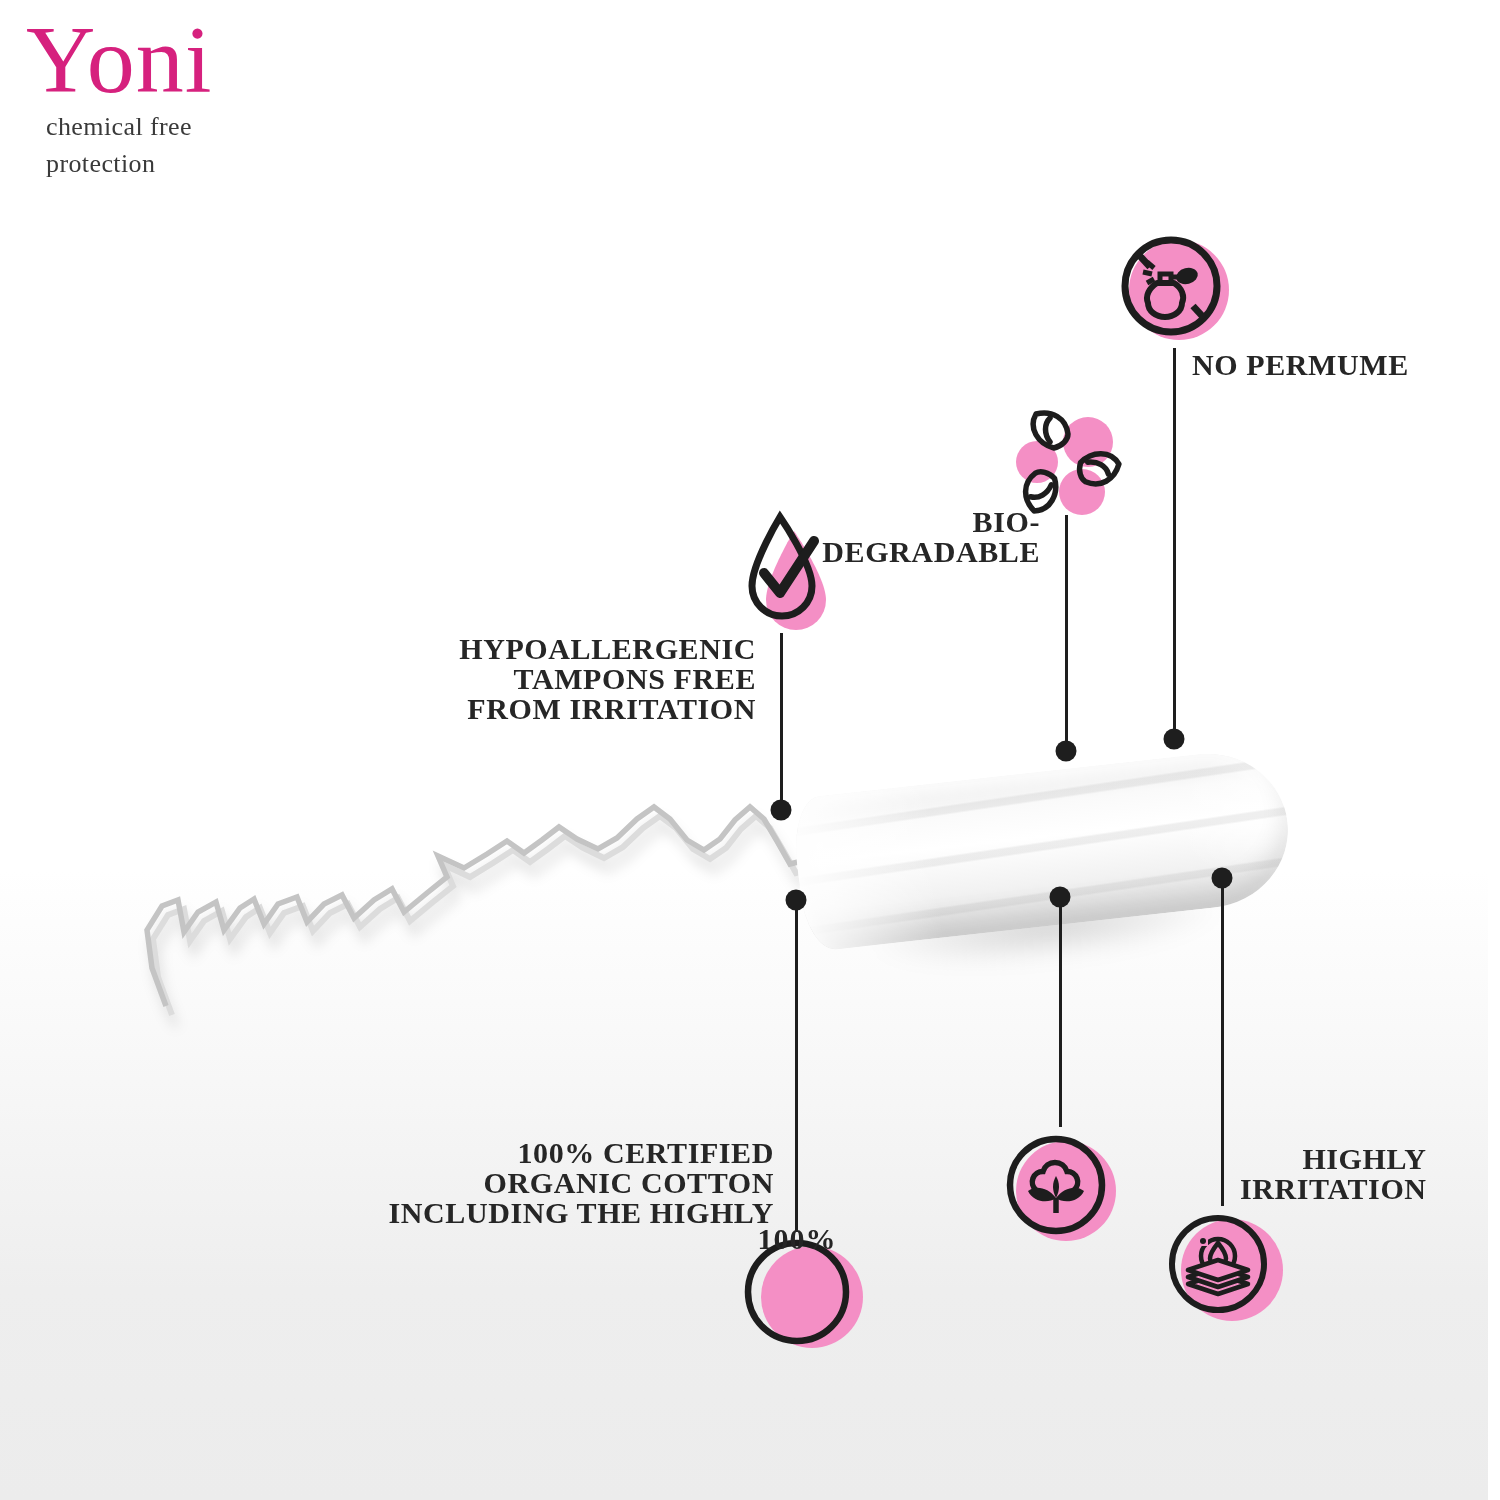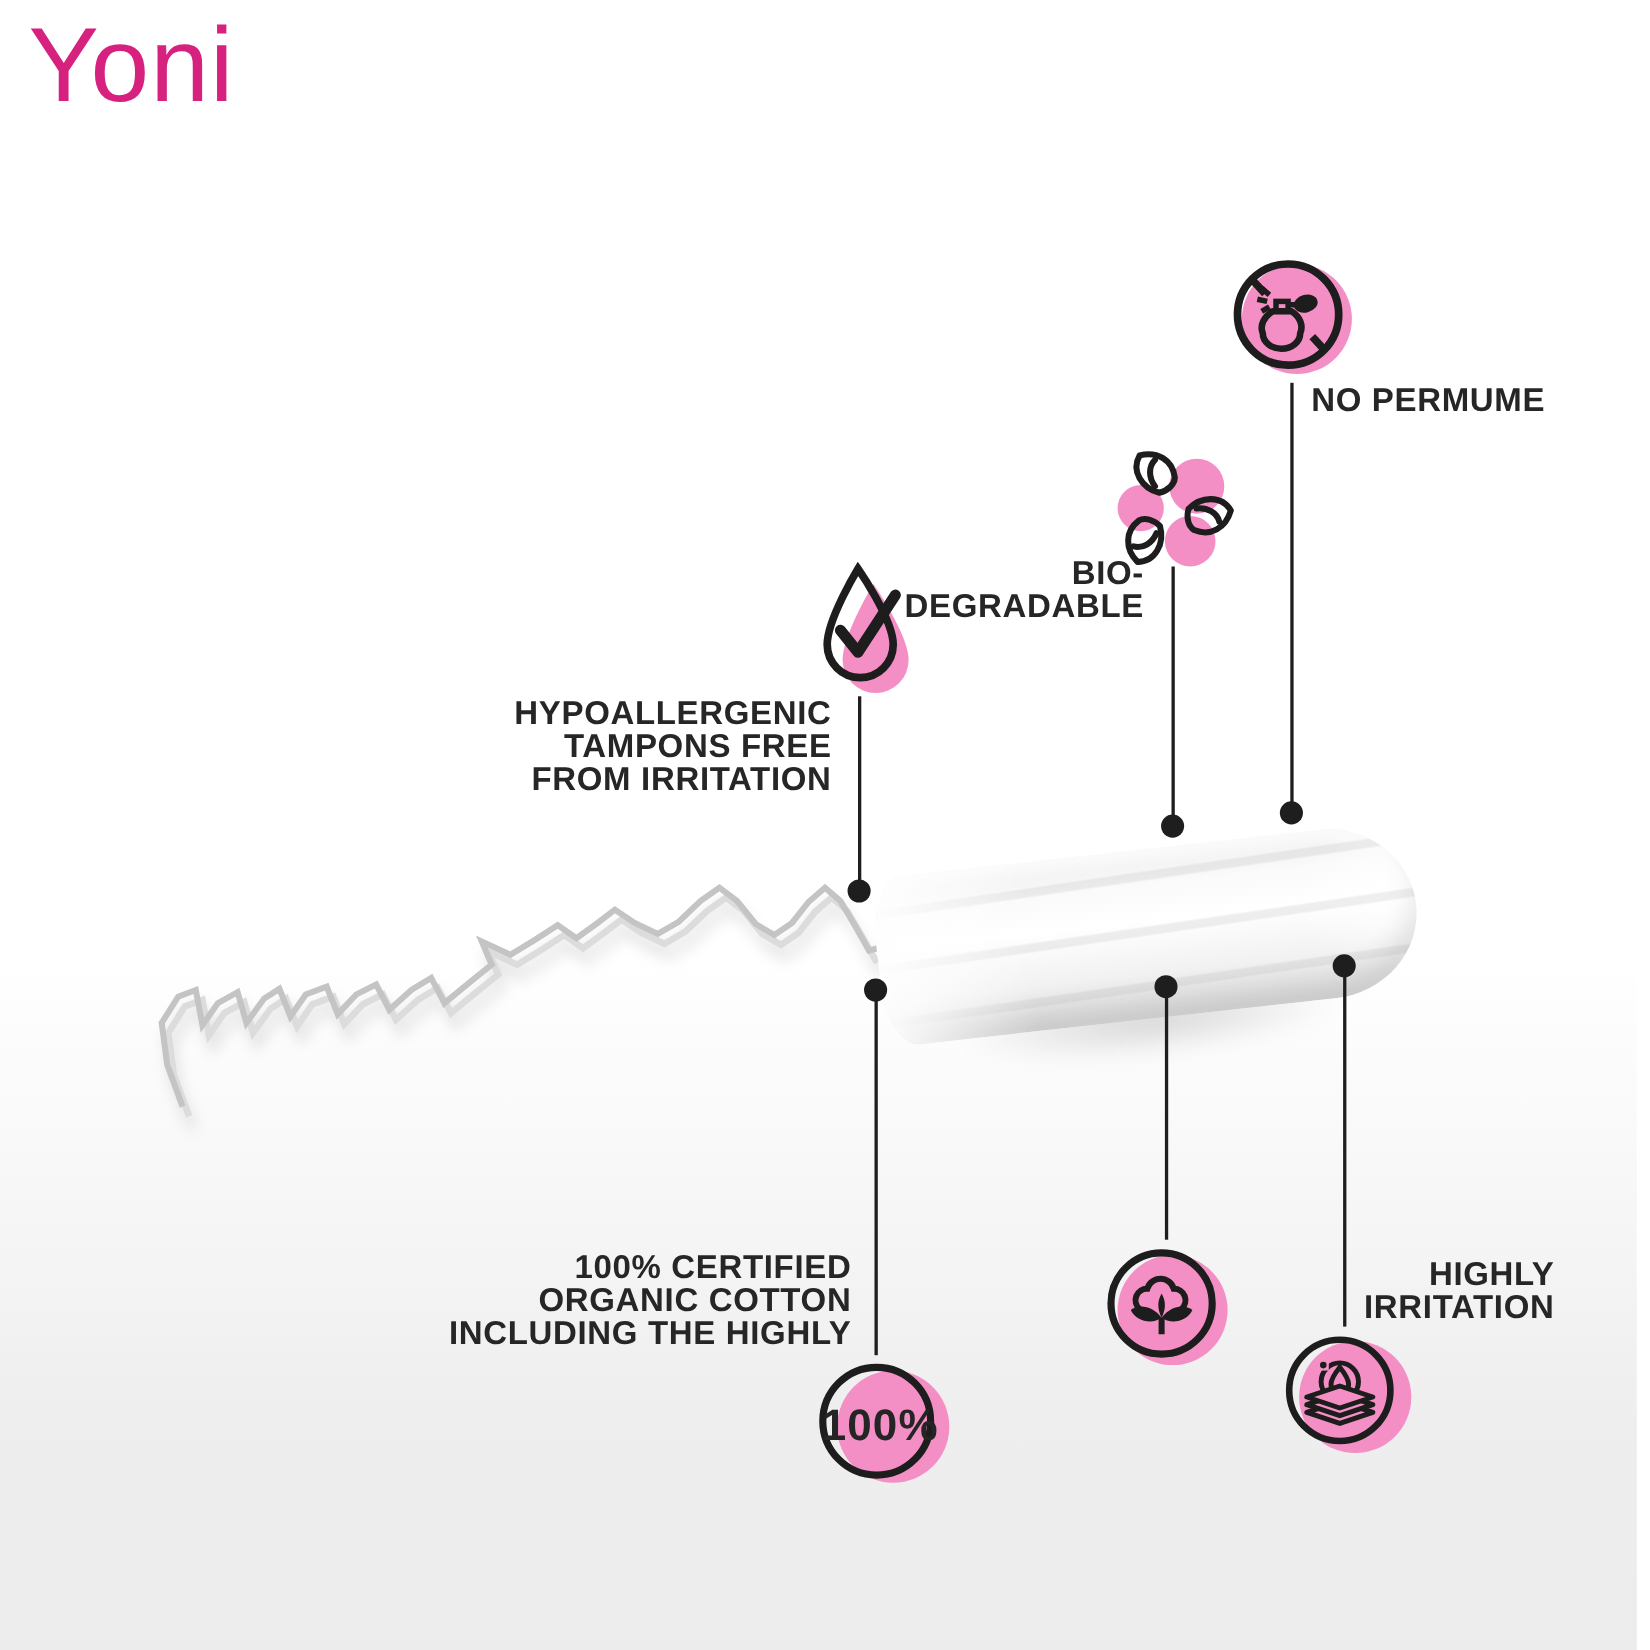--- a/index.html
+++ b/index.html
@@ -1,19 +1,19 @@
 <!DOCTYPE html>
 <html><head>
 <meta charset="utf-8">
 <style>
   html,body{margin:0;padding:0;background:#fff;}
   .stage{
     position:relative;width:1488px;height:1500px;overflow:hidden;
     background:linear-gradient(180deg,#ffffff 0%,#ffffff 58%,#f7f7f7 72%,#eeeeee 86%,#ececec 100%);
-    font-family:Liberation Sans, sans-serif;
+    font-family:Liberation Serif, serif;
   }
   .logo{position:absolute;left:26px;top:10px;color:#d6217e;font-size:96px;font-weight:500;letter-spacing:1px;line-height:100px;}
   .tagline{position:absolute;left:46px;top:108px;color:#3a3a3a;font-size:26px;font-weight:500;line-height:37px;letter-spacing:.4px;}
   .lbl{position:absolute;color:#262626;font-weight:700;font-size:30px;line-height:30px;letter-spacing:.6px;white-space:nowrap;}
   .ra{text-align:right;}
   .vline{position:absolute;width:3px;background:#1e1e1e;}
   .dot{position:absolute;width:21px;height:21px;border-radius:50%;background:#1e1e1e;transform:translate(-50%,-50%);}
   .icon{position:absolute;}
   .tampon-shadow{
     position:absolute;left:812px;top:886px;width:470px;height:84px;
@@ -31,29 +31,33 @@
   }
   .tampon .grooves{
     position:absolute;inset:0;border-radius:inherit;opacity:.55;
     background:repeating-linear-gradient(178deg,transparent 0 28px,rgba(150,150,150,.28) 30px 36px,transparent 38px 50px);
   }
   .tampon .fade{
     position:absolute;inset:0;border-radius:inherit;
     background:linear-gradient(90deg,rgba(255,255,255,.95) 0%,rgba(255,255,255,.7) 7%,rgba(255,255,255,0) 28%);
   }
   .string-svg{position:absolute;left:0;top:0;filter:drop-shadow(4px 12px 6px rgba(0,0,0,.10));}
-  .badge-text{position:absolute;left:747px;top:1274px;width:100px;text-align:left;
-    color:#252525;font-weight:700;font-size:40px;letter-spacing:1px;}
+  .badge-text{position:absolute;left:747px;top:1222px;width:100px;text-align:center;
+    color:#252525;font-weight:700;font-size:30px;letter-spacing:1px;}
 </style>
 </head>
 <body>
 
 <div class="stage">
 
   <div class="logo">Yoni</div>
+  <div class="tagline">
+    <div>chemical free</div>
+    <div>protection</div>
+  </div>
 
   <svg class="string-svg" width="1500" height="1500" viewBox="0 0 1500 1500">
     <path d="M166,1006 L152,968 L147,930 L162,906 L178,900 L184,932 L198,912 L216,902 L224,930 L240,908 L254,899 L264,924 L278,904 L297,897 L307,922 L324,904 L342,895 L354,918 L374,900 L392,889 L404,912 L427,893 L447,877 L438,856 L464,868 L487,854 L507,841 L524,853 L542,840 L559,827 L577,839 L598,849 L617,838 L637,819 L654,807 L670,819 L687,840 L704,850 L720,839 L735,820 L750,807 L764,819 L777,841 L790,864 L806,860" fill="none" stroke="#dcdcdc" stroke-width="6" transform="translate(6,9)"></path>
     <path d="M166,1006 L152,968 L147,930 L162,906 L178,900 L184,932 L198,912 L216,902 L224,930 L240,908 L254,899 L264,924 L278,904 L297,897 L307,922 L324,904 L342,895 L354,918 L374,900 L392,889 L404,912 L427,893 L447,877 L438,856 L464,868 L487,854 L507,841 L524,853 L542,840 L559,827 L577,839 L598,849 L617,838 L637,819 L654,807 L670,819 L687,840 L704,850 L720,839 L735,820 L750,807 L764,819 L777,841 L790,864 L806,860" fill="none" stroke="#c4c4c4" stroke-width="5.5"></path>
   </svg>
 
   <div class="tampon-shadow"></div>
   <div class="tampon">
     <div class="grooves"></div>
     <div class="fade"></div>

